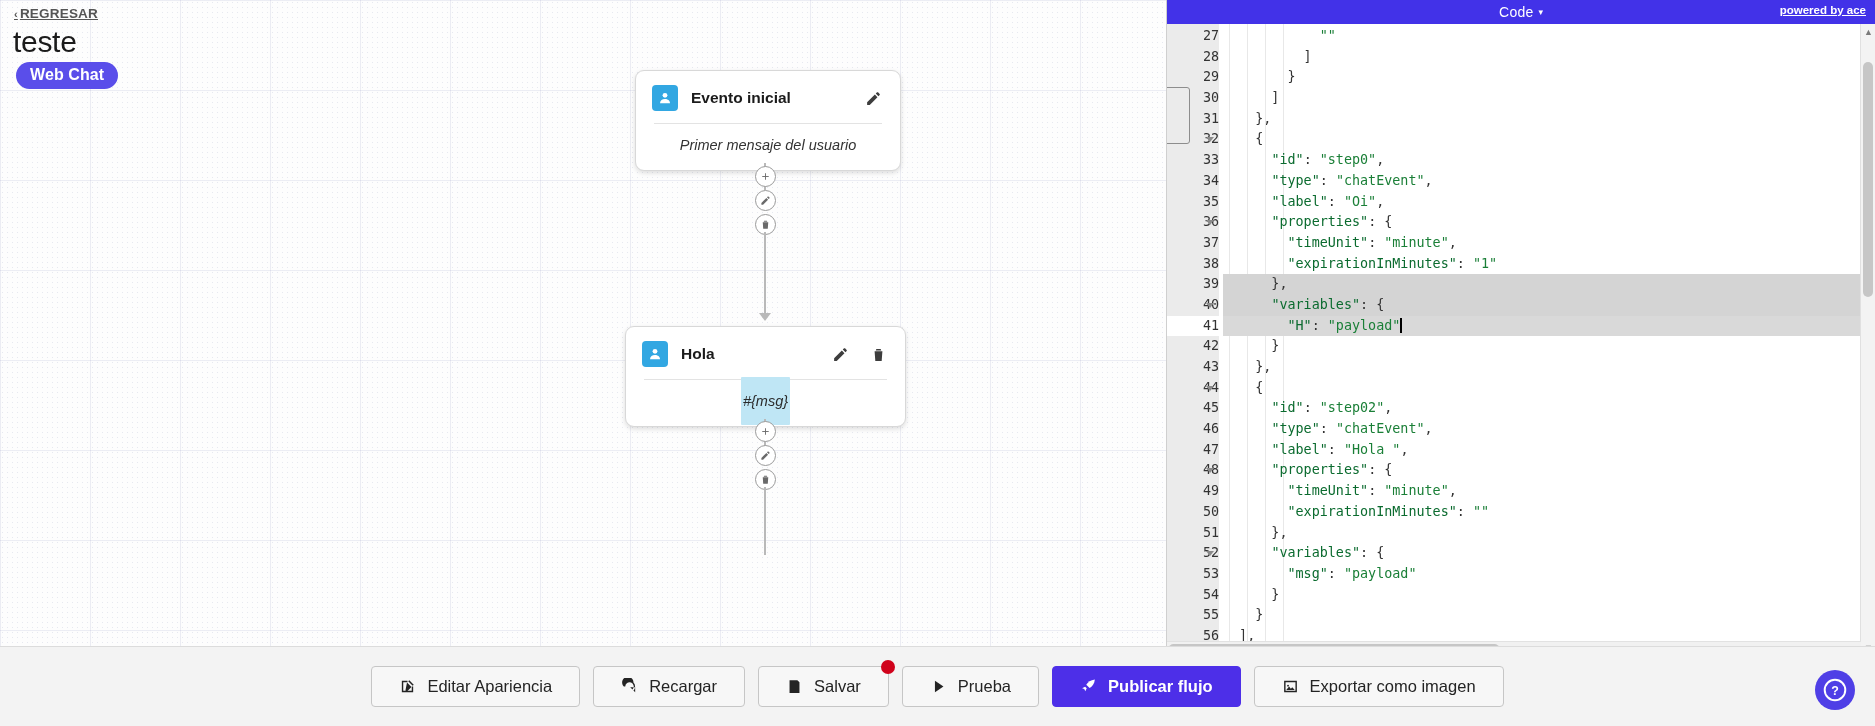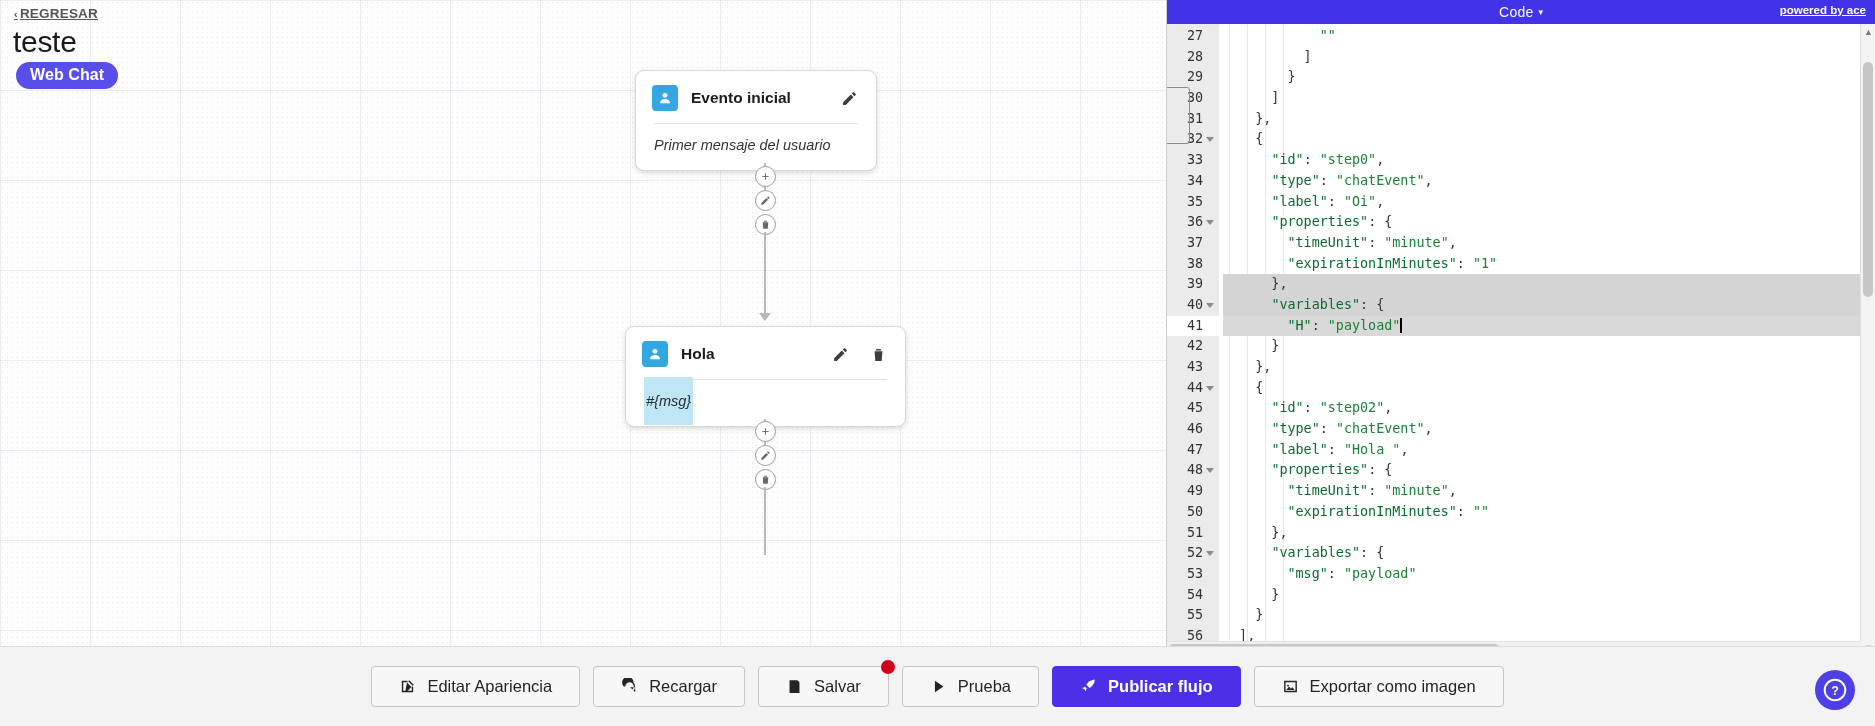--- a/index.html
+++ b/index.html
@@ -67,20 +67,21 @@
   .node-avatar svg { width: 16px; height: 16px; fill: #fff; }
   .node-title {
     font-size: 15.5px; font-weight: 700; color: #1b1b1b;
     flex: 1 1 auto; white-space: nowrap; overflow: hidden;
   }
   .node-act { width: 17px; height: 17px; cursor: pointer; flex: 0 0 auto; }
   .node-act svg { width: 100%; height: 100%; fill: #3d3d3d; }
   .node-sep { height: 1px; background: #e3e3e3; margin: 0 18px; }
   .node-body {
     padding: 13px 18px 17px;
+    text-align: center;
     font-size: 14.5px; font-style: italic; color: #2a2a2a;
   }
   .node-body.placeholder { color: #333; }
   .tag-hl {
     background: #bfe6f5; color: #2a2a2a;
     padding: 16px 2px; border-radius: 1px;
   }
 
   
   .conn-line {
@@ -139,21 +140,21 @@
     line-height: 20.7px;
   }
   .gutter {
     width: 52px; flex: 0 0 52px;
     background: #ebebeb;
     color: #333;
     text-align: right;
     padding-top: 2px;
   }
   .gutter .ln {
-    padding-right: 16px; position: relative;
+    position: relative;
     height: 20.7px;
   }
   .gutter .ln.hl { background: #ffffff; }
   .fold {
     position: absolute; right: 5px; top: 8px;
     width: 0; height: 0;
     border-left: 4px solid transparent;
     border-right: 4px solid transparent;
     border-top: 5px solid #8a8a8a;
     cursor: pointer;
@@ -265,21 +266,21 @@
 
   <div class="back-link">
     <span class="chev">‹</span>
     <span>REGRESAR</span>
   </div>
 
   <div class="flow-title">teste</div>
 
   <div class="chan-badge">Web Chat</div>
 
-  <div class="node" style="left:635px; top:70px; width:242px;">
+  <div class="node" style="left:635px; top:70px; width:266px;">
     <div class="node-head">
       <span class="node-avatar">
         <svg viewBox="0 0 24 24">
             <circle cx="12" cy="8" r="3.6"></circle>
             <path d="M4.5 20c0-4.1 3.4-6.4 7.5-6.4s7.5 2.3 7.5 6.4z"></path>
           </svg>
       </span>
       <span class="node-title">Evento inicial</span>
       <span class="node-act">
         <svg viewBox="0 0 24 24">

